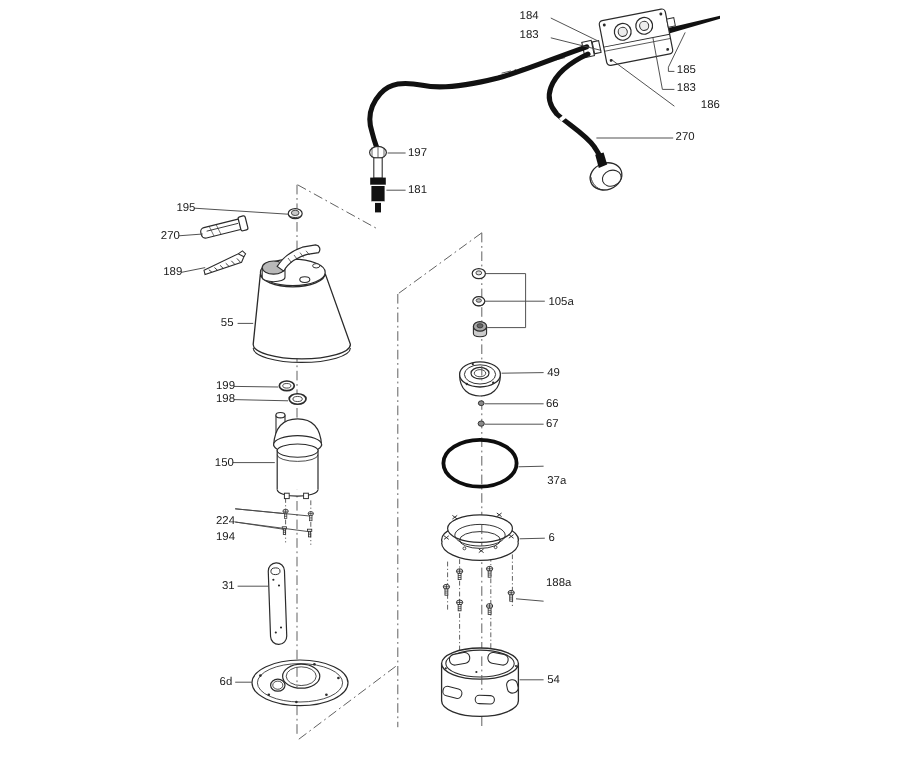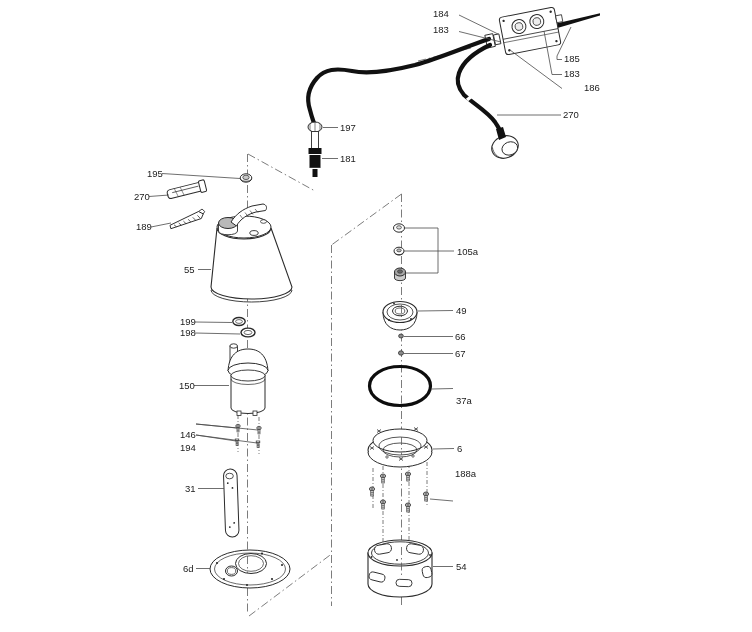--- a/index.html
+++ b/index.html
@@ -314,25 +314,25 @@
 <span class="lbl" style="left:340px;top:122px">197</span>
 <span class="lbl" style="left:340px;top:153px">181</span>
 <span class="lbl" style="left:147px;top:168px">195</span>
 <span class="lbl" style="left:134px;top:191px">270</span>
 <span class="lbl" style="left:136px;top:221px">189</span>
 <span class="lbl" style="left:184px;top:264px">55</span>
 <span class="lbl" style="left:180px;top:316px">199</span>
 <span class="lbl" style="left:180px;top:327px">198</span>
 <span class="lbl" style="left:179px;top:380px">150</span>
 <span class="lbl" style="left:180px;top:442px">194</span>
-<span class="lbl" style="left:180px;top:429px">146</span>
+<span class="lbl" style="left:180px;top:429px">224</span>
 <span class="lbl" style="left:185px;top:483px">31</span>
 <span class="lbl" style="left:183px;top:563px">6d</span>
 <span class="lbl" style="left:457px;top:246px">105a</span>
 <span class="lbl" style="left:456px;top:305px">49</span>
 <span class="lbl" style="left:455px;top:331px">66</span>
 <span class="lbl" style="left:455px;top:348px">67</span>
 <span class="lbl" style="left:456px;top:395px">37a</span>
 <span class="lbl" style="left:457px;top:443px">6</span>
-<span class="lbl" style="left:455px;top:468px">188a</span>
+<span class="lbl" style="left:455px;top:480px">188a</span>
 <span class="lbl" style="left:456px;top:561px">54</span>
 
 </div>
 
 </body></html>

